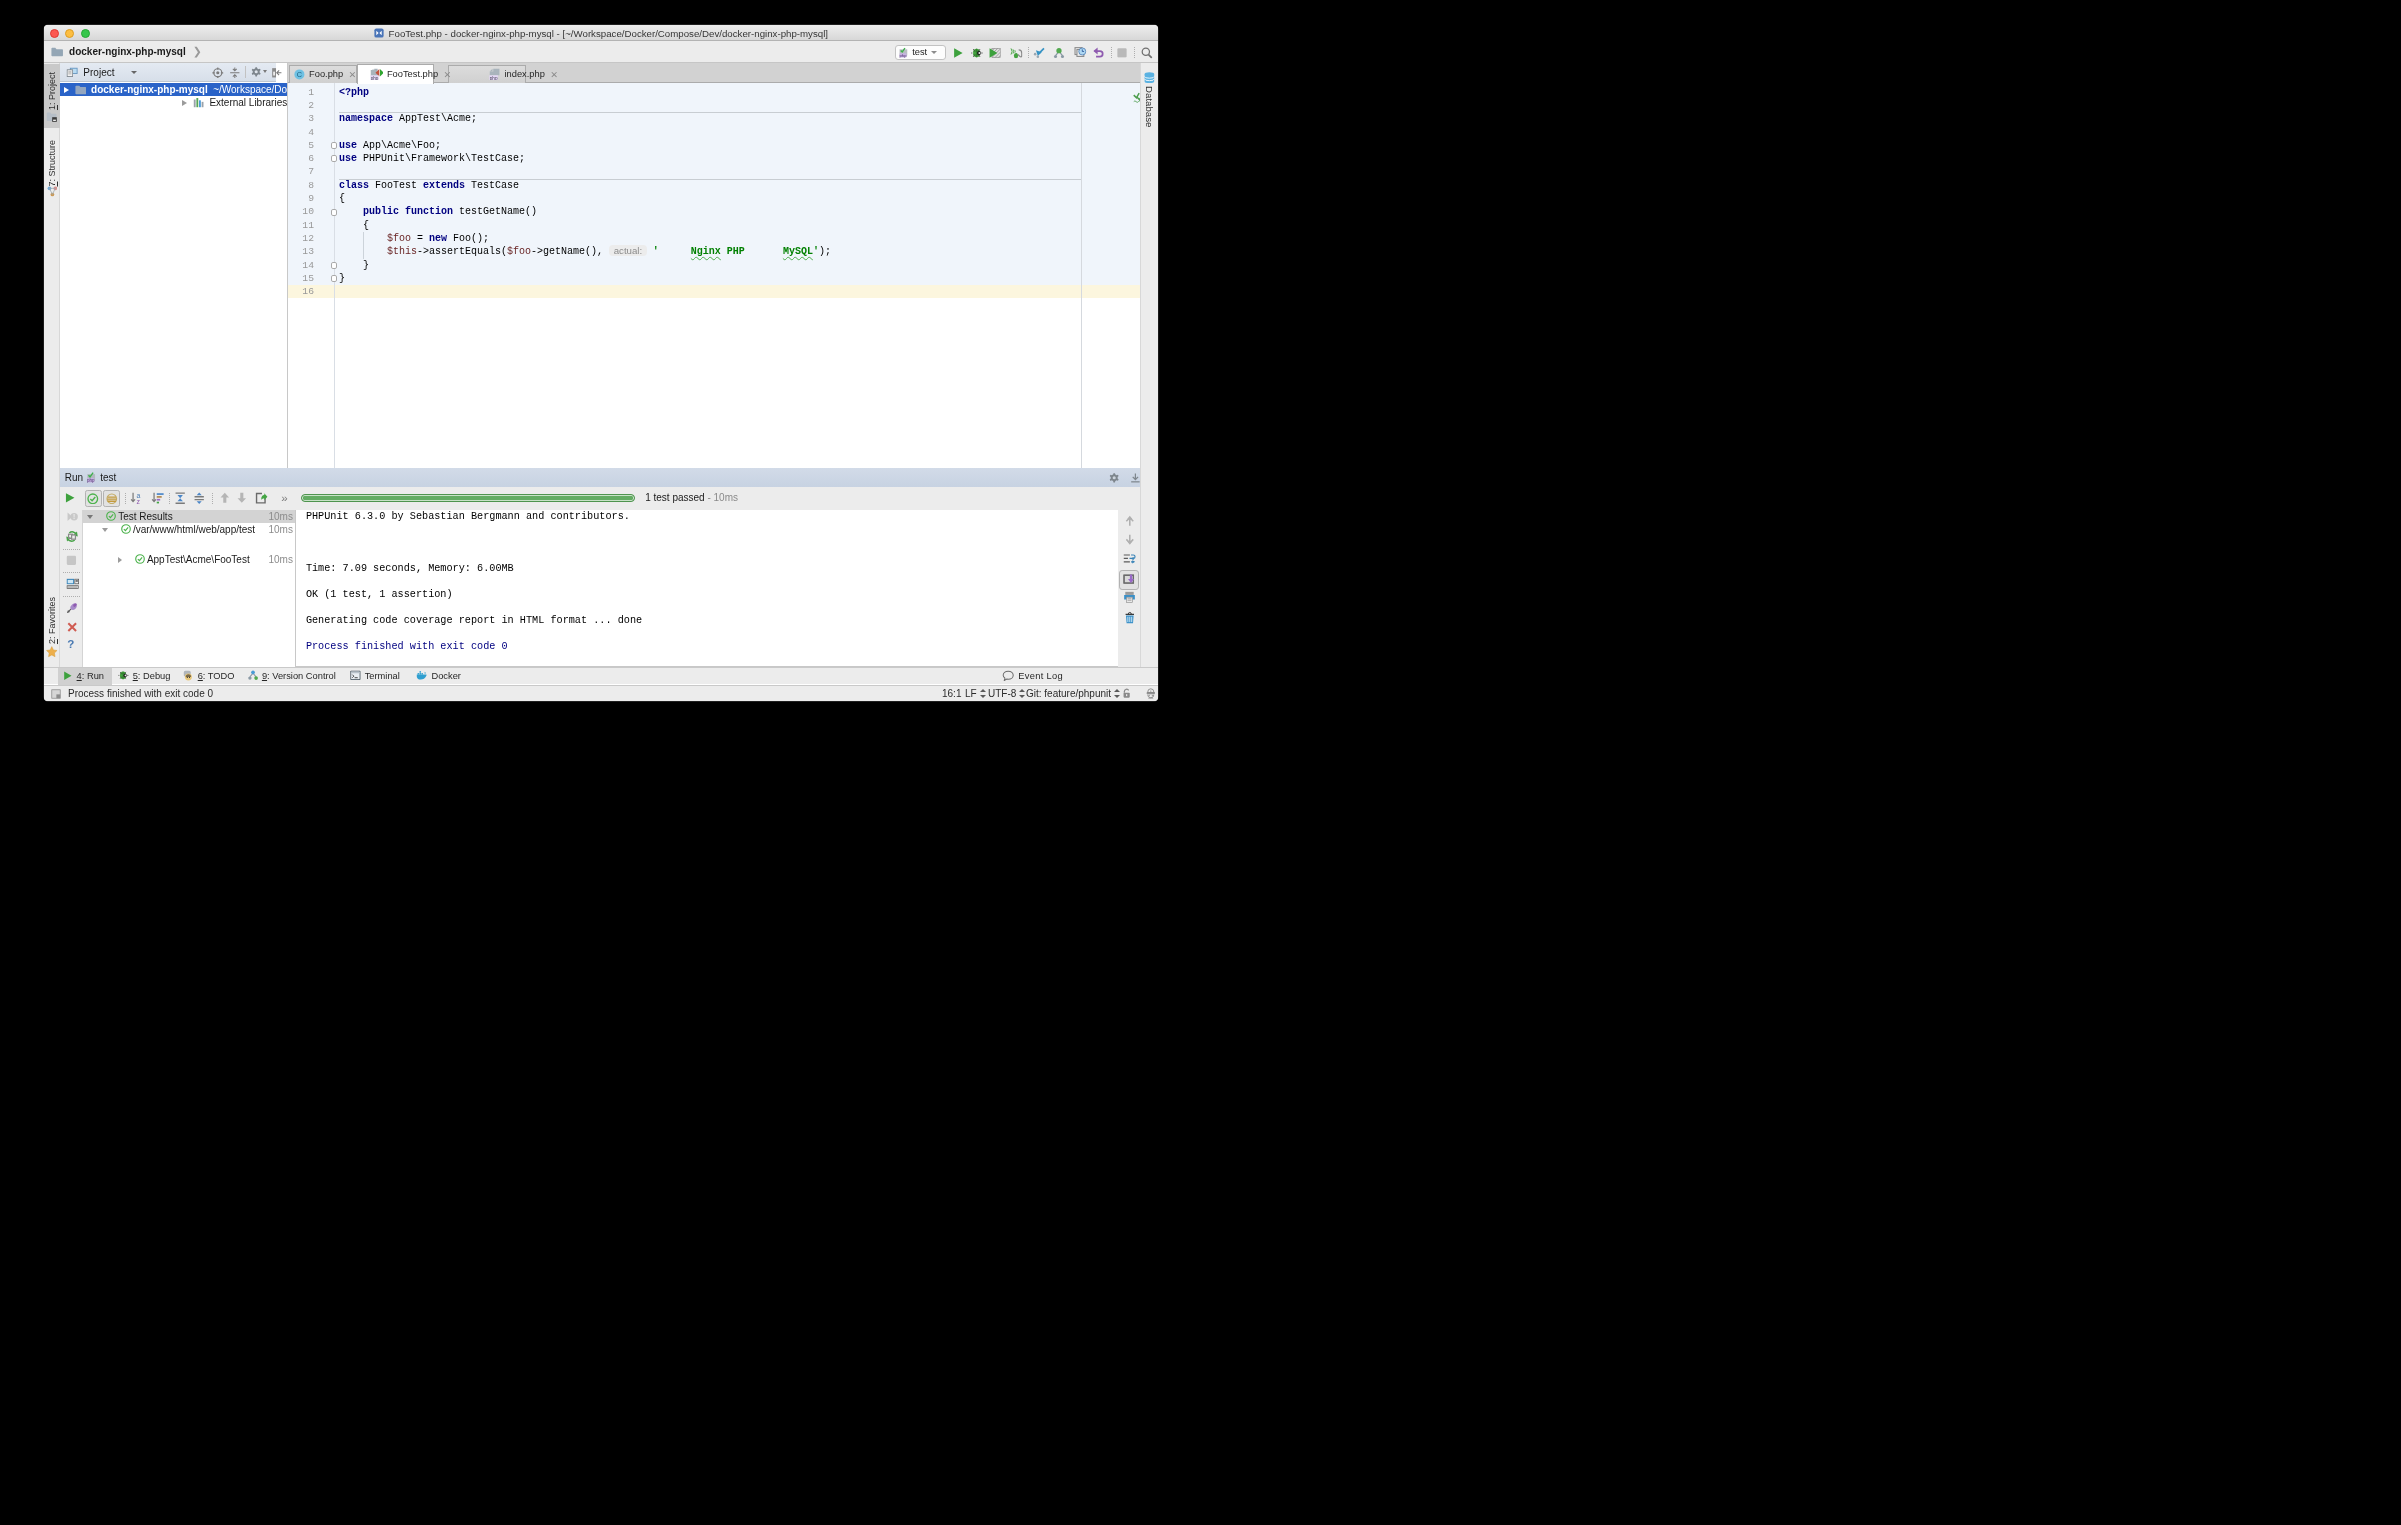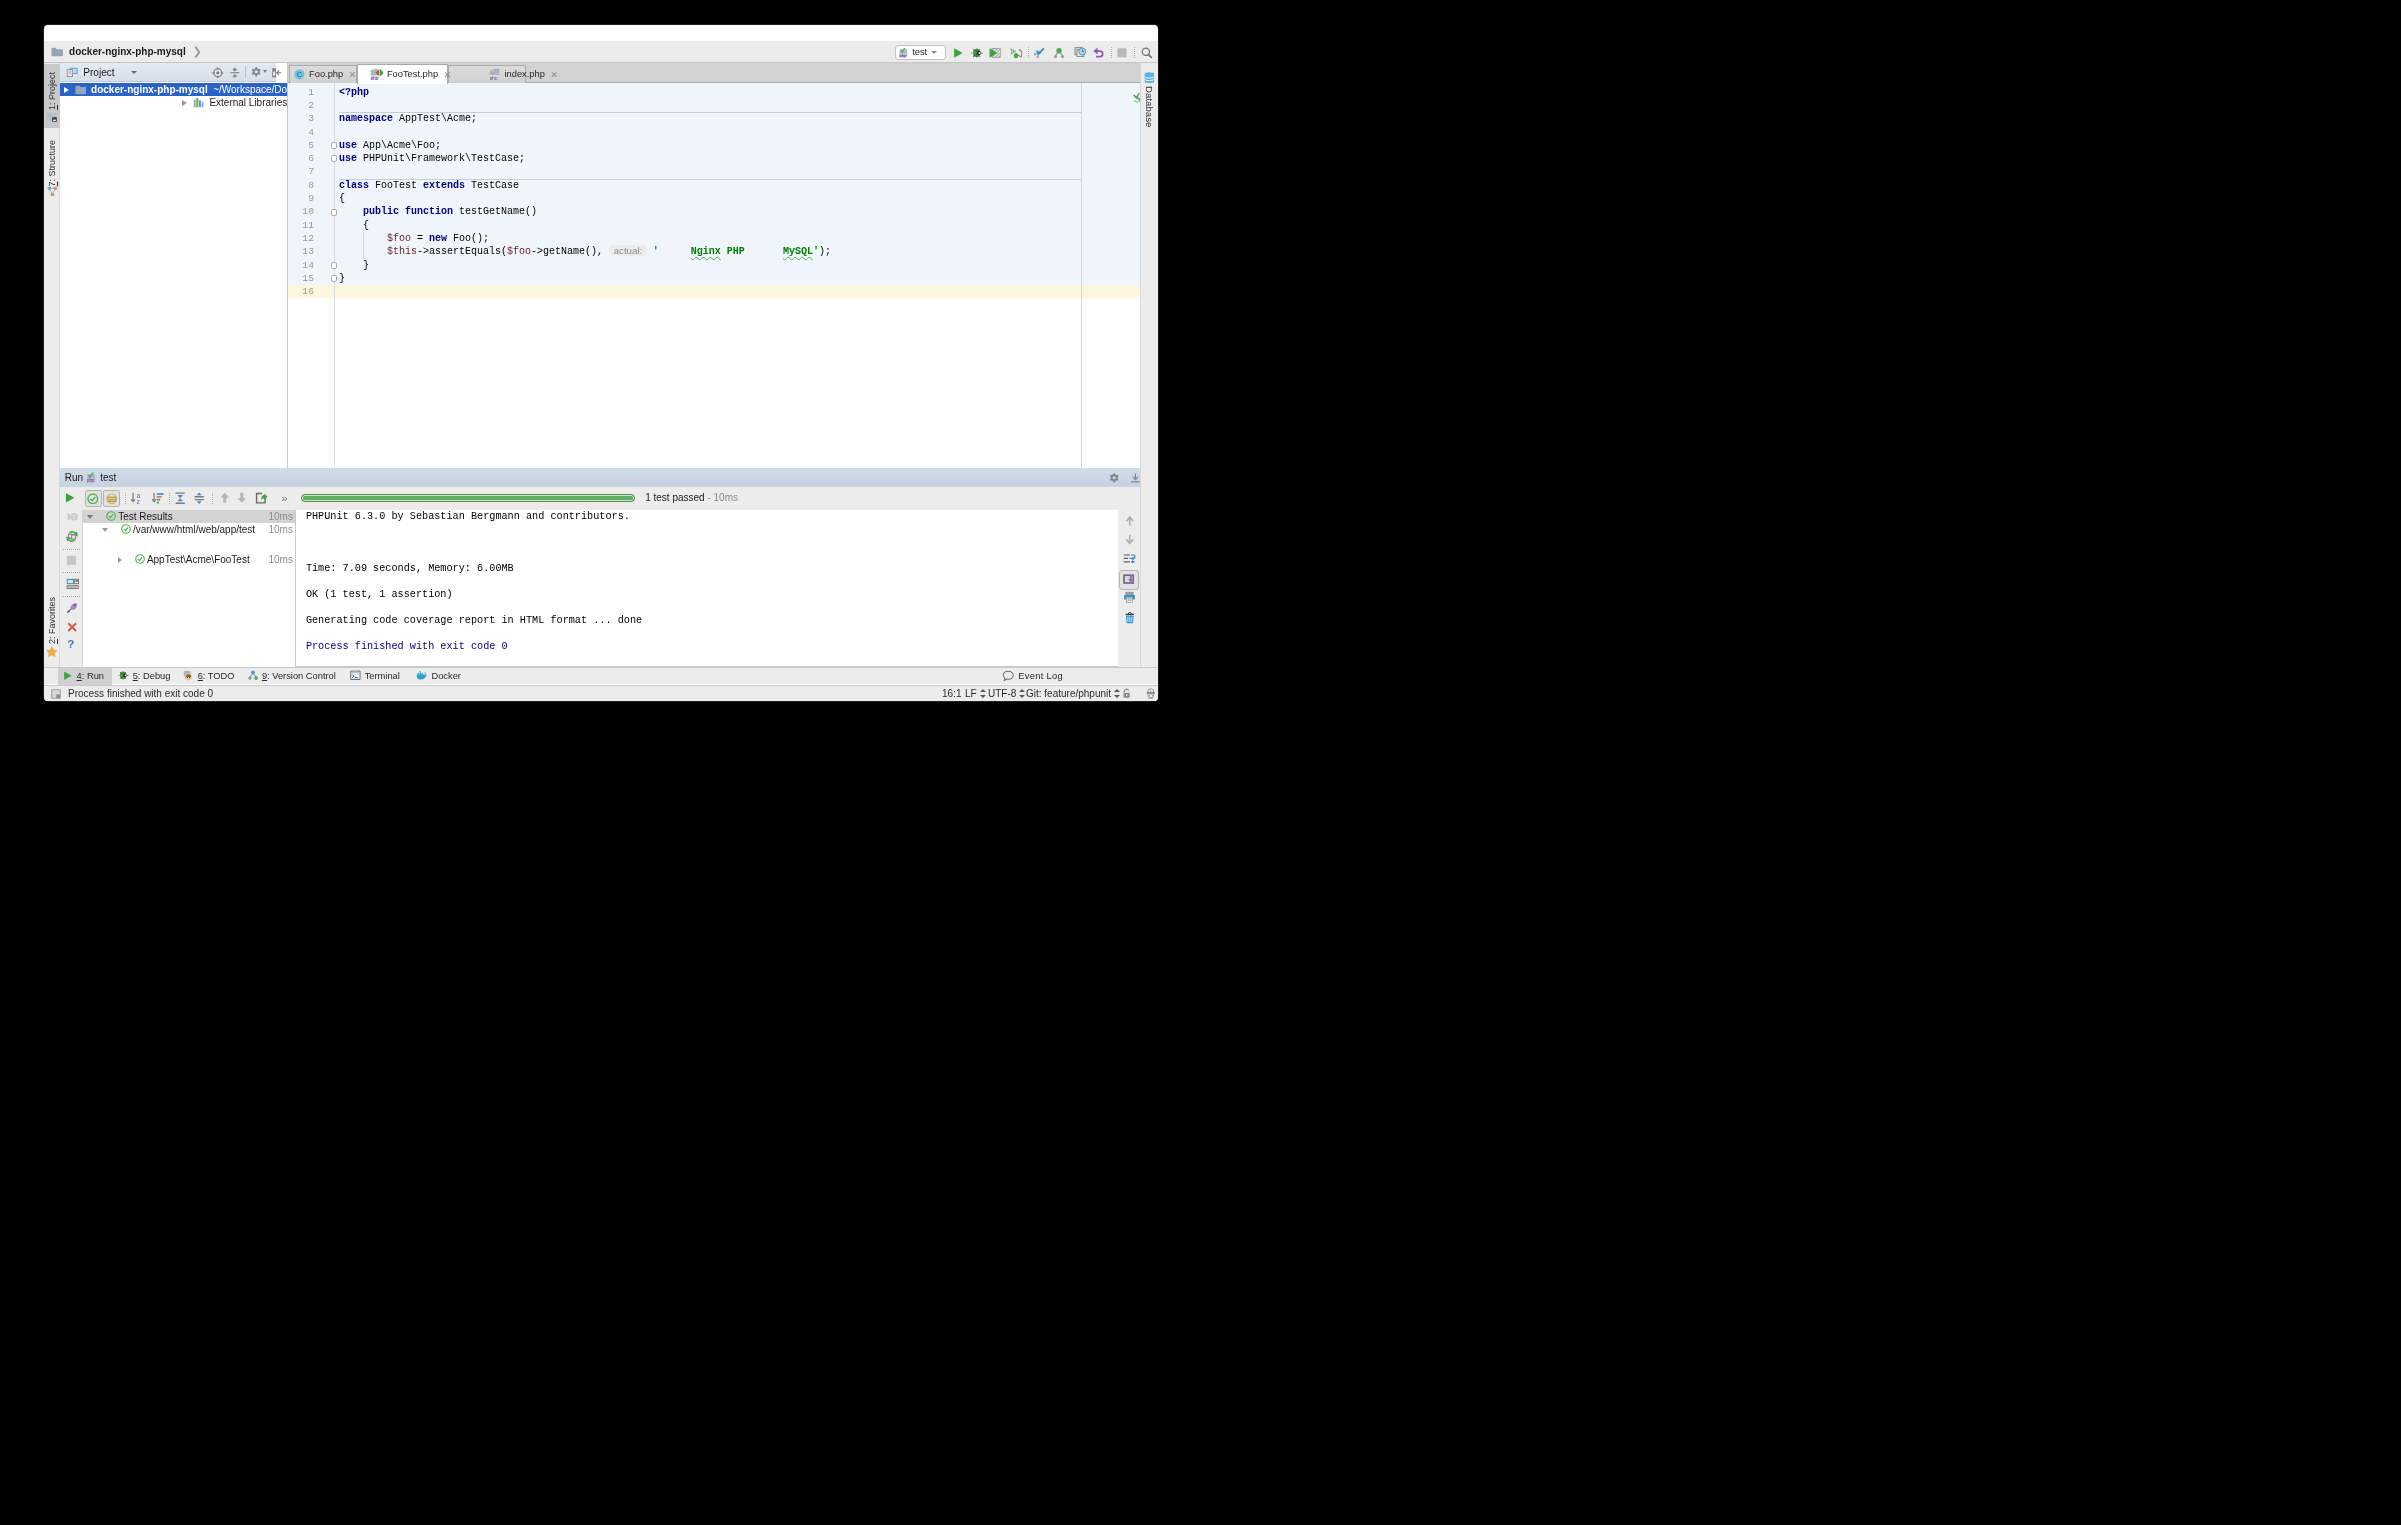--- a/index.html
+++ b/index.html
@@ -119,20 +119,32 @@
 #statusbar { left:0; top:660px; width:1114px; height:16.2px; background:#ececec;
   border-top:0.8px solid #c9c9c9; font-size:10px; color:#2b2b2b; }
 .stitem { position:absolute; top:0; height:15.5px; display:flex; align-items:center; }
 .updown { position:relative; display:inline-block; margin-left:3.1px; width:7px; height:10px; }
 .updown::before { content:''; position:absolute; left:0; top:0.4px; border-left:3.5px solid transparent; border-right:3.5px solid transparent; border-bottom:3.9px solid #5a5a5a; }
 .updown::after { content:''; position:absolute; left:0; bottom:0.4px; border-left:3.5px solid transparent; border-right:3.5px solid transparent; border-top:3.9px solid #5a5a5a; }
 </style>
 </head>
 <body>
 <div class="win">
+  <div class="abs" id="titlebar">
+    <div class="light" id="lr"></div>
+      <div class="light" id="ly"></div>
+      <div class="light" id="lg"></div>
+    <div id="wtitle">
+        <svg width="10" height="10" viewBox="0 0 13 13">
+          <rect x="0.5" y="0.5" width="12" height="12" rx="2.5" fill="#4974b8"></rect>
+          <path d="M3 3.5 L6 6.5 L3 9.5 Z M10 3.5 L7 6.5 L10 9.5 Z" fill="#fff"></path>
+        </svg>
+        <span>FooTest.php - docker-nginx-php-mysql - [~/Workspace/Docker/Compose/Dev/docker-nginx-php-mysql]</span>
+      </div>
+  </div>
 
   <div class="abs" id="toolbar">
     <div id="crumb">
       <svg width="12.4" height="10" viewBox="0 0 16 13">
           <path d="M0.5 2 a1 1 0 0 1 1-1 h4 l1.6 1.8 h7.4 a1 1 0 0 1 1 1 V11 a1 1 0 0 1 -1 1 h-13 a1 1 0 0 1 -1-1 Z" fill="#94a6b5"></path>
         </svg>
       <b>docker-nginx-php-mysql</b>
         <span class="chev">❯</span>
     </div>
     <div id="runsel">
@@ -289,21 +301,21 @@
   <div class="abs" id="editor">
     <div id="tabbar">
       <div class="tab" style="left:0.8px; width:68px;">
         <svg width="10.8" height="10.8" viewBox="0 0 14 14" style="font-size:12px">
             <circle cx="7" cy="7" r="6.5" fill="#6fc1e3"></circle>
             <text x="7" y="10.4" font-size="9.5" fill="#1c5f7d" text-anchor="middle" font-family="Liberation Sans">C</text>
           </svg>
         <span style="margin-left:3.9px;">Foo.php</span>
           <span class="x">✕</span>
       </div>
-      <div class="tab active" style="left:69px; width:91px;padding-left:12px;">
+      <div class="tab active" style="left:69px; width:77px;padding-left:12px;">
         <svg width="13" height="12.4" viewBox="0 0 17 16" style="font-size:12px">
             <path d="M1 4.5 L4.5 1 L4.5 4.5 Z" fill="#a9b4bc"></path>
             <path d="M5.5 1 h4.5 v5.5 l2 2 v1.5 h-11 v-7.5 h4.5 Z" fill="#a9b4bc"></path>
             <path d="M12.2 1.2 L7.2 6.2 L12.2 11 Z" fill="#c4523e"></path>
             <path d="M13 1.2 L18 6.2 L13 11 Z" fill="#2ea52e"></path>
             <rect x="0.5" y="9.5" width="11" height="6.5" fill="#e3d7f6"></rect>
             <text x="6" y="15" font-size="6" fill="#4a4458" text-anchor="middle" font-family="Liberation Sans">php</text>
           </svg>
         <span style="margin-left:3.9px;">FooTest.php</span>
           <span class="x">✕</span>

